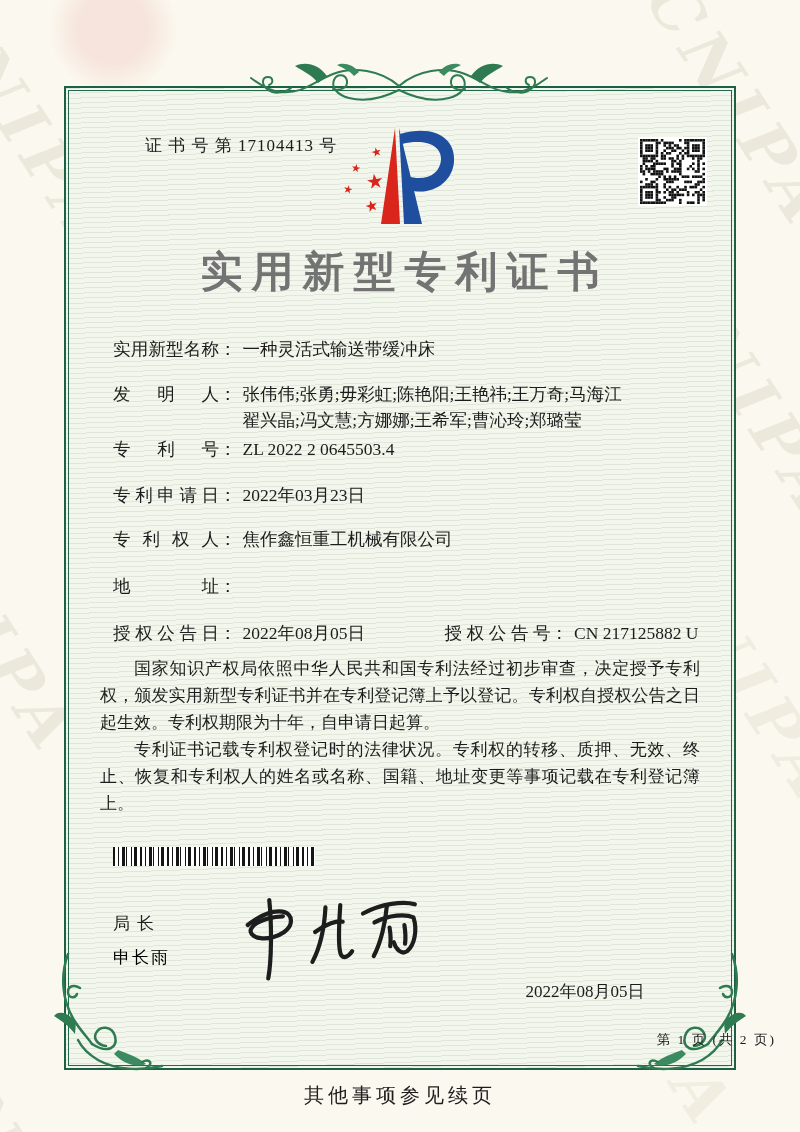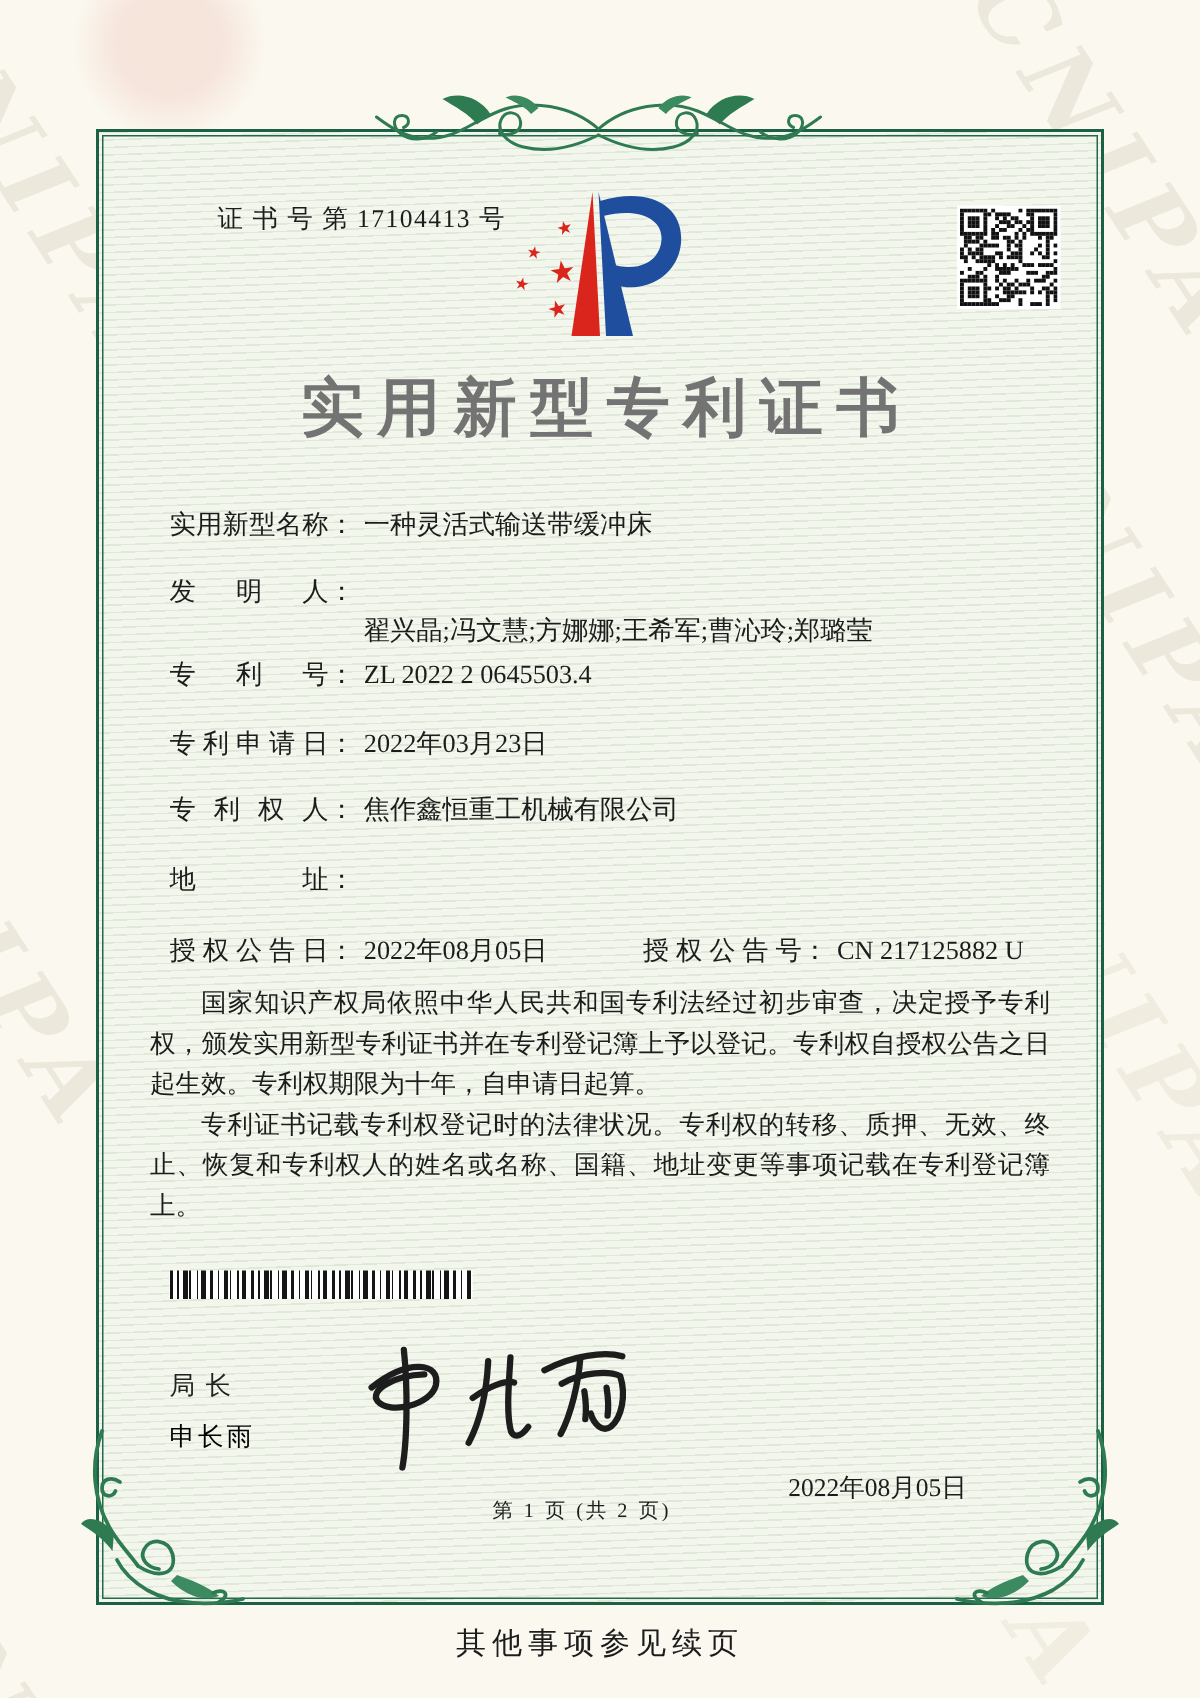--- a/index.html
+++ b/index.html
@@ -67,21 +67,21 @@
   .row .val{flex:none;}
   .row-name{top:336px;}
   .row-inventors{top:381px;justify-content:space-between;}
   .row-inventors .val{white-space:normal; width:460px; line-height:26px;}
   .row-patno{top:436px;}
   .row-filing{top:466px;margin-top:16px;}
   .row-patentee{top:526px;}
   .row-address{top:573px;}
   .row-grant{top:620px;}
   .row-grant .val-date{width:176px;}
-  .row-grant .grp2{display:flex; margin-left:10px;}
+  .row-grant .grp2{display:flex; margin-left:26px;}
 
   
   .body-text{
     position:absolute; left:100px; top:655px; width:600px;
     font-size:17px; line-height:27px; text-align:justify;
   }
   .body-text p{margin:0; text-indent:2em;}
 
   
   .barcode{
@@ -93,21 +93,21 @@
       #151515 13px 14px, rgba(0,0,0,0) 14px 18px,
       #151515 18px 19px, rgba(0,0,0,0) 19px 21px,
       #151515 21px 24px, rgba(0,0,0,0) 24px 27px);
   }
   .director-title{position:absolute; left:113px; top:912px; font-size:17px; letter-spacing:7px;
     font-family:"Liberation Sans","DejaVu Sans",sans-serif; color:#222;}
   .director-name{position:absolute; left:113px; top:946px; font-size:17px; letter-spacing:2px;
     font-family:"Liberation Sans","DejaVu Sans",sans-serif; color:#000000;}
   .signature{position:absolute; left:222px; top:886px; transform:rotate(-2deg);}
   .grant-date-bottom{position:absolute; left:500px; top:980px; width:170px; text-align:center; font-size:17px;}
-  .page-info{position:absolute; left:0; top:998px; width:776px; text-align:center; font-size:13.5px; letter-spacing:2px;}
+  .page-info{position:absolute; left:0; top:1031px; width:776px; text-align:right; font-size:13.5px; letter-spacing:2px;}
   .footer-note{position:absolute; left:0; top:1082px; width:800px; text-align:center; font-size:20px; letter-spacing:4px;}
 </style>
 </head>
 <body>
 
 <div class="certificate">
 
   <span class="wm wm1">CNIPA</span>
   <span class="wm wm2">CNIPA</span>
   <span class="wm wm3">CNIPA</span>
@@ -483,21 +483,21 @@
 
   <div class="row row-name">
     <span class="lbl">实用新型名称</span>
       <span class="colon">：</span>
     <span class="val">一种灵活式输送带缓冲床</span>
   </div>
 
   <div class="row row-inventors">
     <span class="lbl">发明人</span>
       <span class="colon">：</span>
-    <span class="val"><br>
+    <span class="val"><span>张伟伟;张勇;毋彩虹;陈艳阳;王艳祎;王万奇;马海江</span><br>
     <span>翟兴晶;冯文慧;方娜娜;王希军;曹沁玲;郑璐莹</span></span>
   </div>
 
   <div class="row row-patno">
     <span class="lbl">专利号</span>
       <span class="colon">：</span>
     <span class="val">ZL 2022 2 0645503.4</span>
   </div>
 
   <div class="row row-filing">

